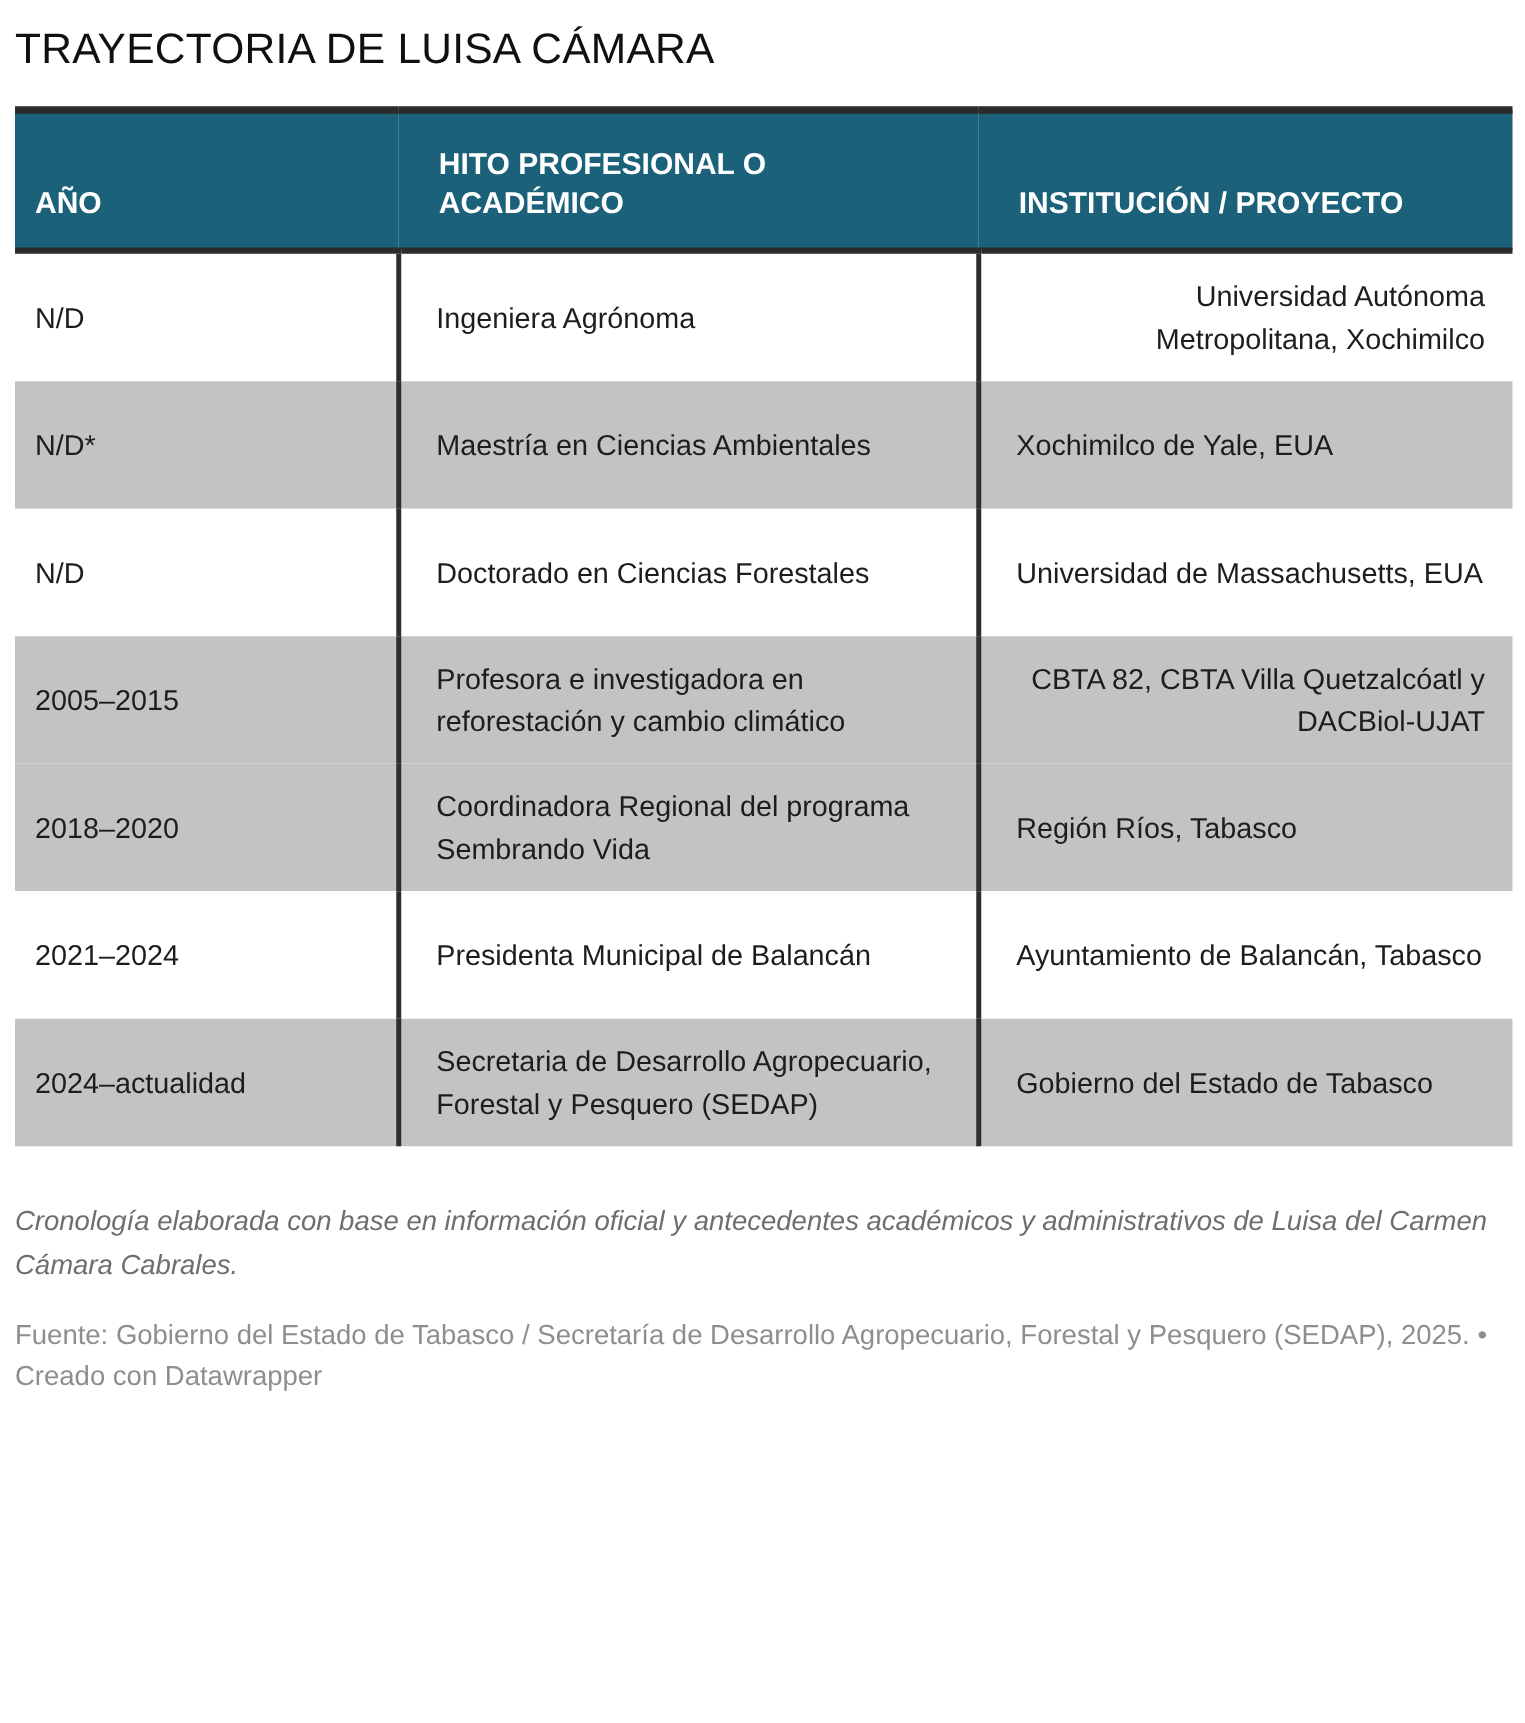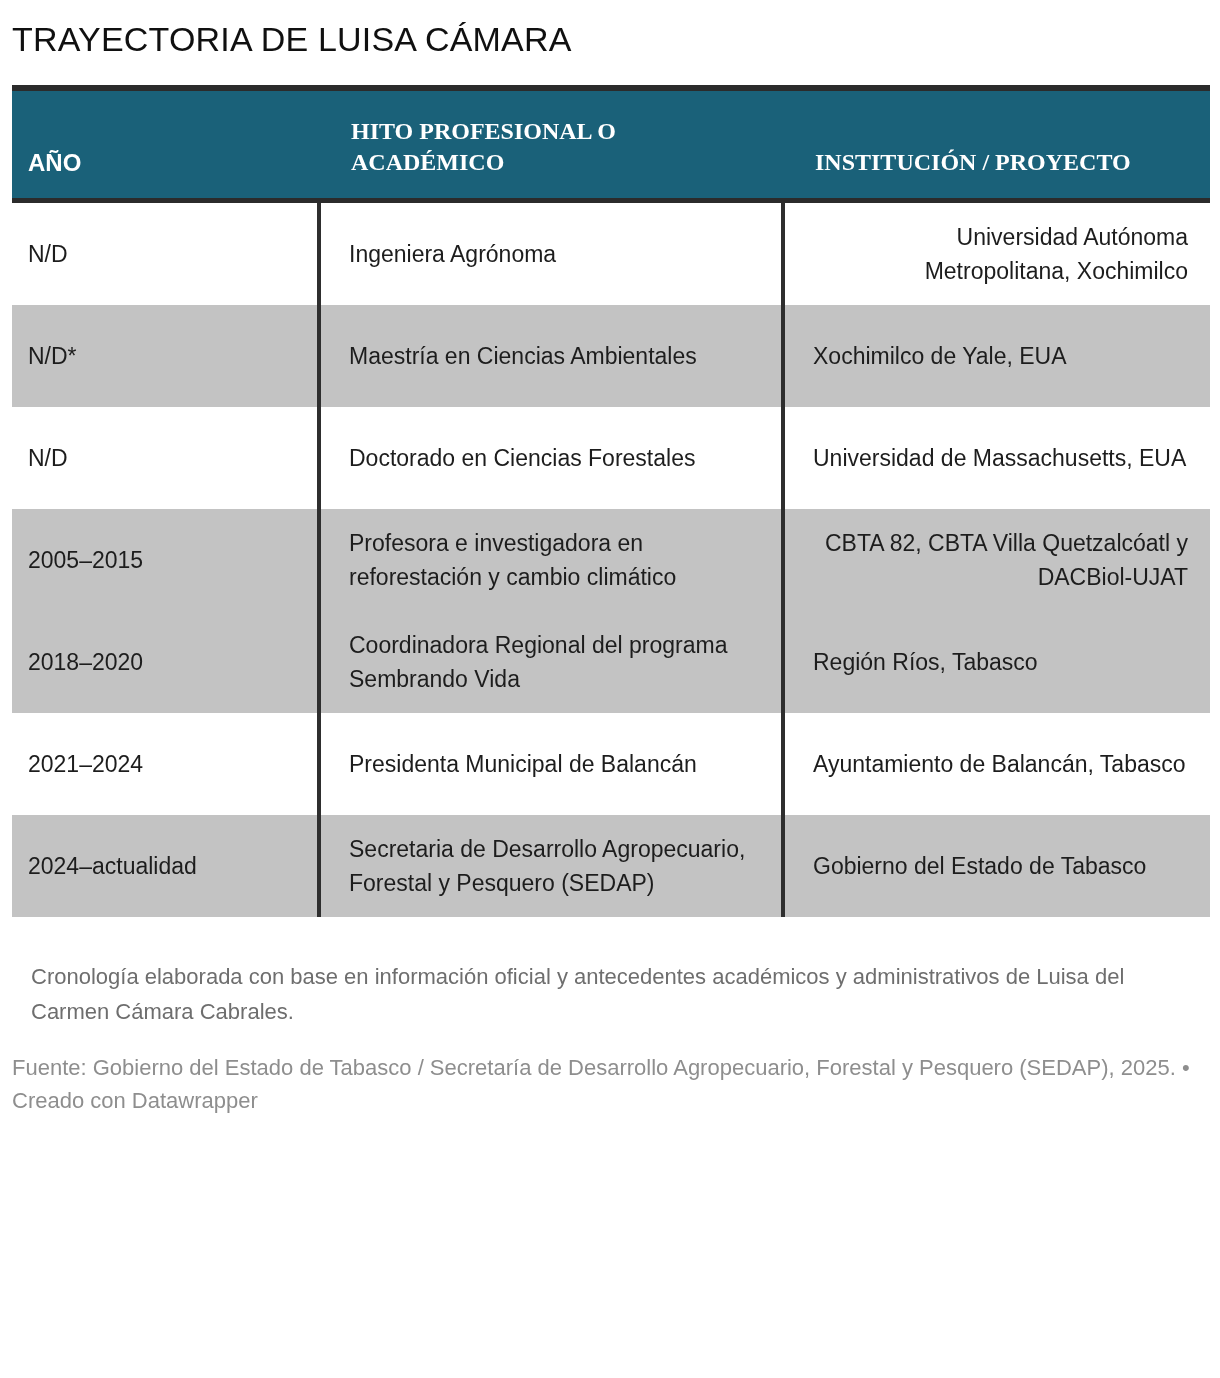--- a/index.html
+++ b/index.html
@@ -51,47 +51,47 @@
     font-size:24px;
     font-weight:bold;
     text-align:left;
     vertical-align:bottom;
     height:112px;
     padding:0 16px 20px 16px;
     border-top:6px solid var(--bar);
     border-bottom:5px solid var(--bar);
     line-height:31px;
   }
-  thead th.h2,thead th.h3{padding-left:32px;font-family:Liberation Serif, serif;}
+  thead th.h2,thead th.h3{padding-left:32px;}
   thead th.h2 .hdr-text{display:inline-block;max-width:330px;}
 
   tbody td{
     font-size:23px;
     line-height:34px;
     color:var(--text);
     vertical-align:middle;
     padding:17px 16px;
     background:#ffffff;
   }
   tbody tr.alt td{background:var(--alt-row);}
   tbody td{height:102px;}
   tbody td.milestone-cell,tbody td.institution-cell{
     border-left:4px solid var(--divider);
     padding-left:28px;
   }
   tbody td.milestone-cell .cell-text{display:inline-block;max-width:410px;}
   tbody td.institution-cell .cell-text{display:inline-block;max-width:375px;text-align:right;}
 
   .notes{
+    font-style:italic;
     font-size:22px;
     line-height:35px;
     color:var(--notes);
     margin-top:42px;
     max-width:1190px;
-    margin-left:19px;
   }
   .source{
     font-size:22px;
     line-height:33px;
     color:var(--source);
     margin-top:22px;
     max-width:1190px;
   }
 </style>
 </head>

